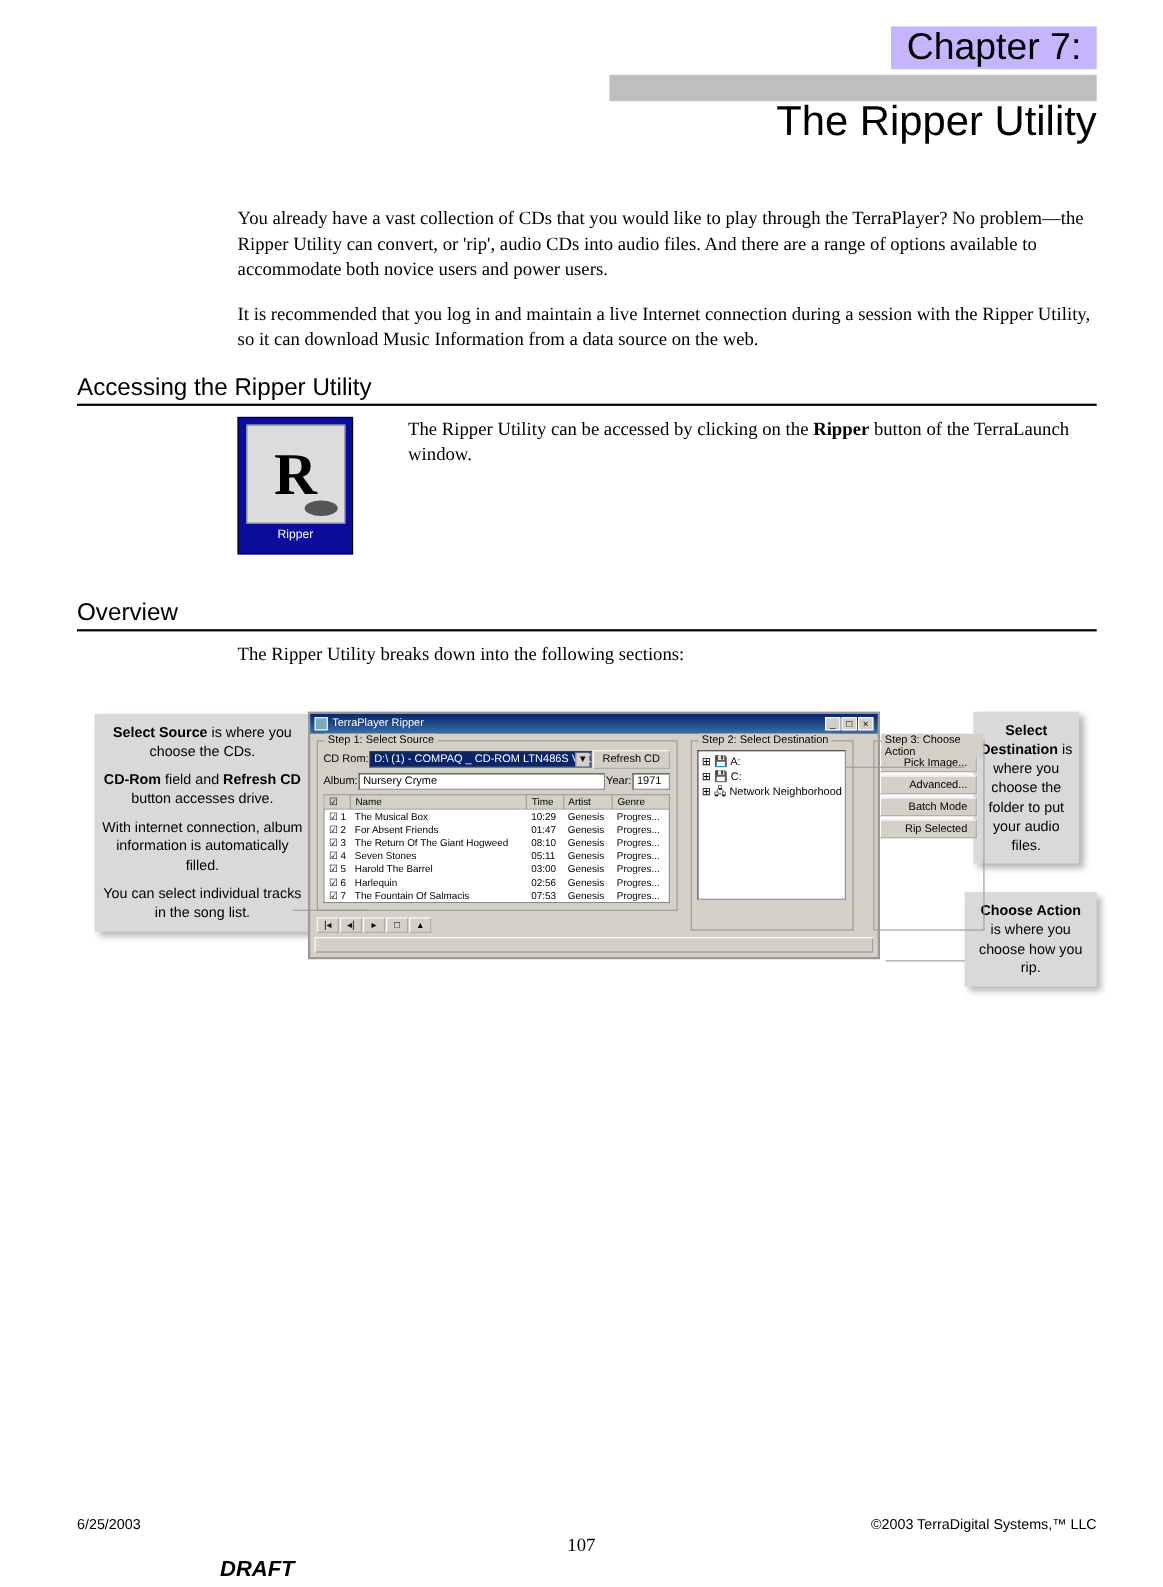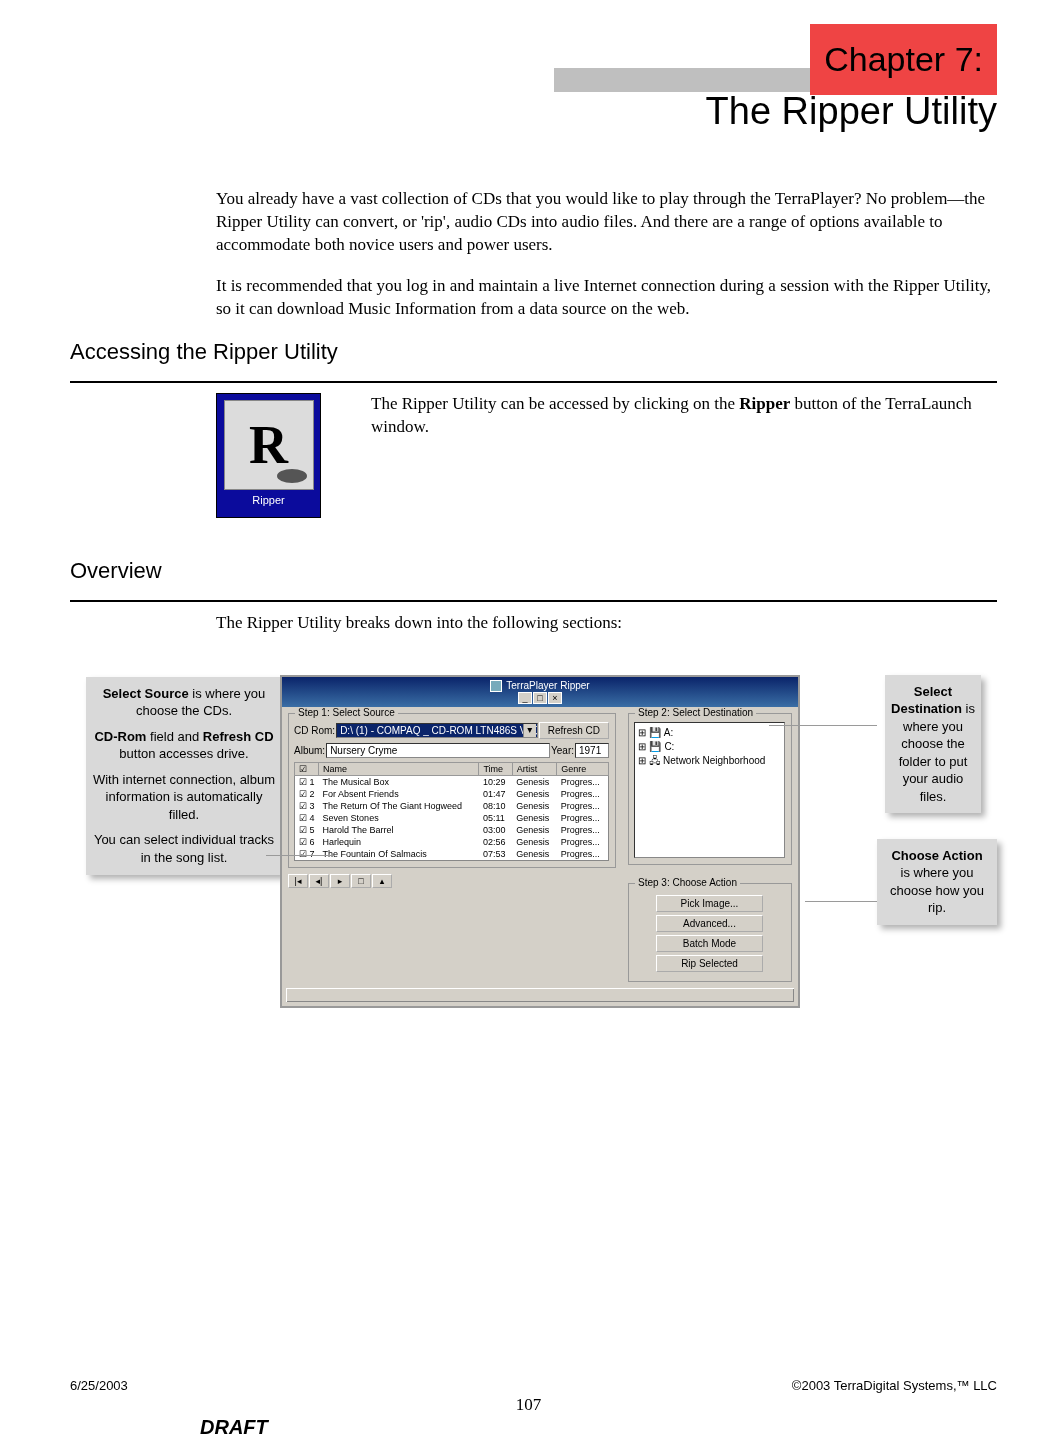--- a/index.html
+++ b/index.html
@@ -10,22 +10,22 @@
     font-family: "Times New Roman", Times, serif;
     font-size: 17px;
     color: #000;
     position: relative;
     padding: 40px 60px 40px 60px;
   }
   .chapter-tab {
     position: absolute;
     top: 24px;
     right: 60px;
-    background: #ef4444;
-    padding: 16px 14px;
+    background: #c4b5fd;
+    padding: 0 14px;
     font-family: Impact, "Arial Black", sans-serif;
     font-size: 34px;
   }
   .gray-bar {
     position: absolute;
     top: 68px;
     left: 554px;
     right: 60px;
     height: 24px;
     background: #bfbfbf;
@@ -53,21 +53,21 @@
   .sub-head {
     font-family: Impact, "Arial Black", sans-serif;
     font-size: 19px;
     margin-left: 100px;
     margin-bottom: 4px;
   }
   .main-head {
     font-family: Impact, "Arial Black", sans-serif;
     font-size: 22px;
     border-bottom: 2px solid #000;
-    padding-bottom: 16px;
+    padding-bottom: 2px;
     margin-bottom: 10px;
   }
   .access-row {
     display: flex;
     gap: 18px;
     margin-left: 146px;
     margin-bottom: 40px;
   }
   .ripper-icon {
     width: 105px;
@@ -144,21 +144,20 @@
     font-family: Tahoma, Arial, sans-serif;
     font-size: 10px;
   }
   .titlebar {
     background: linear-gradient(#0a246a, #3a6ea5);
     color: #fff;
     padding: 3px 4px;
     display: flex;
     align-items: center;
     justify-content: space-between;
-    flex-direction: column;
   }
   .titlebar-left { display: flex; align-items: center; gap: 4px; }
   .titlebar-icon { width: 12px; height: 12px; background: #7ab; border: 1px solid #fff; }
   .titlebar-btns { display: flex; gap: 1px; }
   .titlebar-btns span {
     width: 14px; height: 12px; background: #d4d0c8; border: 1px solid #fff;
     font-size: 9px; line-height: 10px; text-align: center; color: #000;
   }
   .fieldset {
     border: 1px solid #999;
@@ -223,31 +222,31 @@
     text-align: left;
     font-weight: normal;
   }
   .tracks-table td {
     padding: 1px 4px;
     white-space: nowrap;
   }
   .chk { font-family: Arial; }
   .two-col { display: flex; }
   .left-col { width: 340px; }
-  .right-col { flex: 1; display: flex; flex-direction: column; gap: 6px; }
+  .right-col { flex: 1; display: flex; flex-direction: row; gap: 6px; }
   .tree {
     background: #fff;
     border: 1px inset #888;
     height: 136px;
     padding: 3px;
     font-size: 10px;
     line-height: 1.4;
   }
   .tree-item { white-space: nowrap; }
-  .step3 .win-btn { width: 107px; display: block; margin: 3px auto; text-align: center; }
+  .step3 .win-btn { width: 88px; display: block; margin: 3px auto; text-align: right; }
   .transport {
     display: flex; gap: 1px; margin: 2px 6px 4px 6px;
   }
   .transport span {
     width: 20px; height: 14px; background: #d4d0c8; border: 1px outset #fff;
     font-size: 9px; text-align: center; line-height: 12px;
   }
   .statusbar {
     border-top: 1px solid #fff; border-left: 1px solid #fff;
     margin: 0 4px 4px 4px; height: 14px; background: #d4d0c8;

